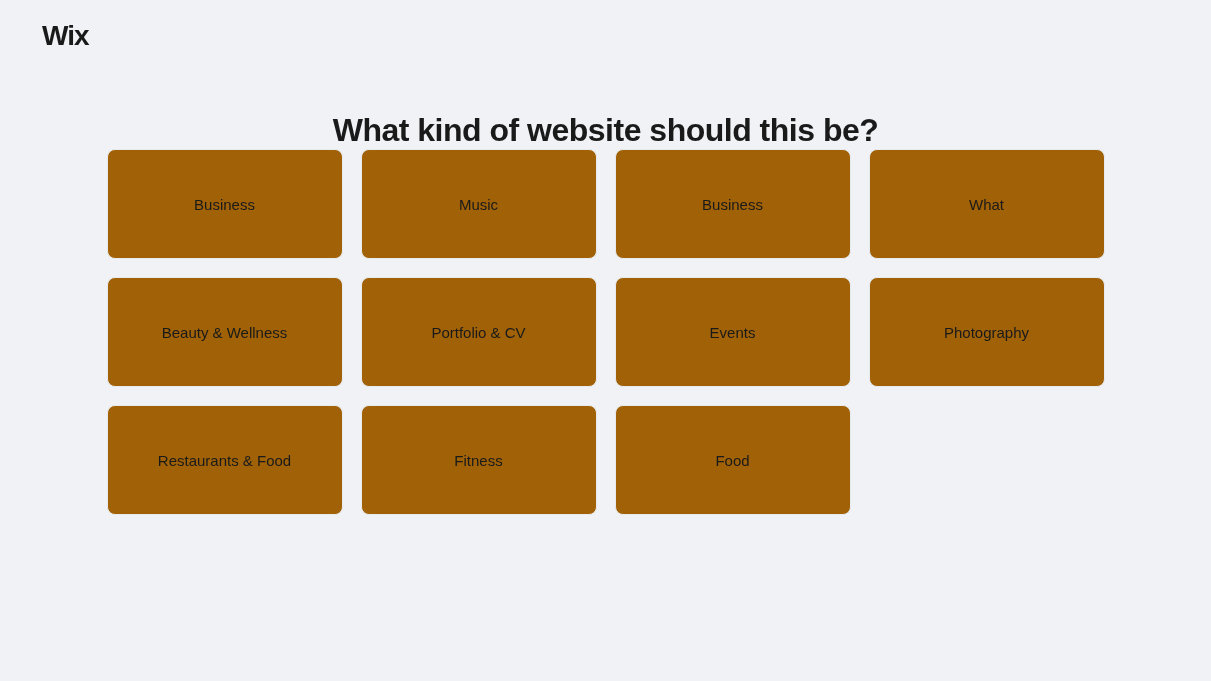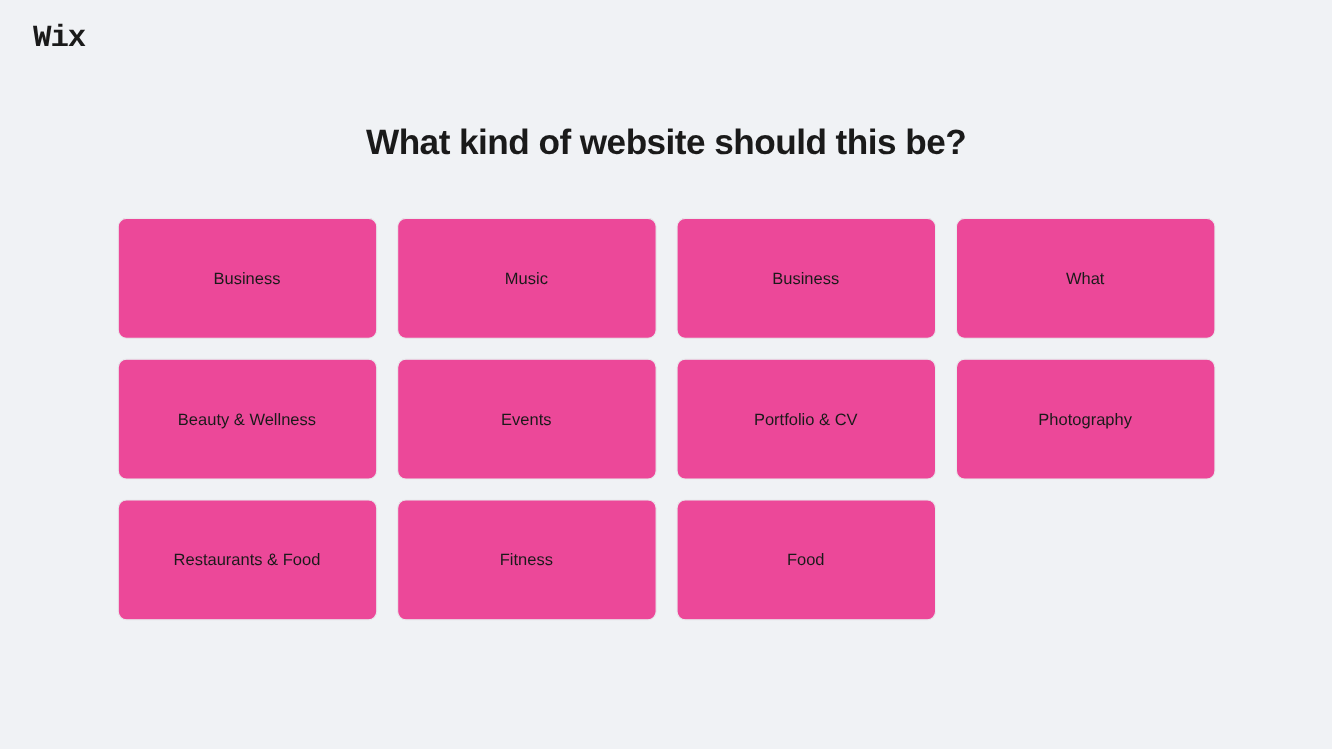--- a/index.html
+++ b/index.html
@@ -9,56 +9,54 @@
     }
 
     body {
       background-color: #f0f2f5;
       font-family: 'Helvetica Neue', Helvetica, Arial, sans-serif;
       min-height: 681px;
       width: 1211px;
     }
 
     .header {
-      padding: 20px 30px;
-      font-family: Liberation Mono, monospace;
+      padding: 20px 42px;
     }
 
     .wix-logo {
       font-size: 28px;
       font-weight: 900;
       color: #1a1a1a;
       letter-spacing: -1px;
     }
 
     .main-content {
       display: flex;
       flex-direction: column;
       align-items: center;
       padding: 40px 20px 40px;
     }
 
     .page-title {
       font-size: 32px;
       font-weight: 700;
       color: #1a1a1a;
-      margin-bottom: 50px;
       text-align: center;
       letter-spacing: -0.5px;
     }
 
     .grid {
       display: grid;
       grid-template-columns: repeat(4, 236px);
       grid-template-rows: repeat(3, 110px);
       gap: 18px;
     }
 
     .card {
-      background-color: #ec4899;
+      background-color: #a16207;
       border-radius: 8px;
       display: flex;
       align-items: center;
       justify-content: center;
       cursor: pointer;
       border: 1.5px solid #e8eaed;
       transition: border-color 0.2s, box-shadow 0.2s;
     }
 
     .card-label {
@@ -90,24 +88,24 @@
       <div class="card">
         <span class="card-label">Business</span>
       </div>
       <div class="card">
         <span class="card-label">What</span>
       </div>
       <div class="card">
         <span class="card-label">Beauty &amp; Wellness</span>
       </div>
       <div class="card">
-        <span class="card-label">Events</span>
+        <span class="card-label">Portfolio &amp; CV</span>
       </div>
       <div class="card">
-        <span class="card-label">Portfolio &amp; CV</span>
+        <span class="card-label">Events</span>
       </div>
       <div class="card">
         <span class="card-label">Photography</span>
       </div>
       <div class="card">
         <span class="card-label">Restaurants &amp; Food</span>
       </div>
       <div class="card">
         <span class="card-label">Fitness</span>
       </div>

